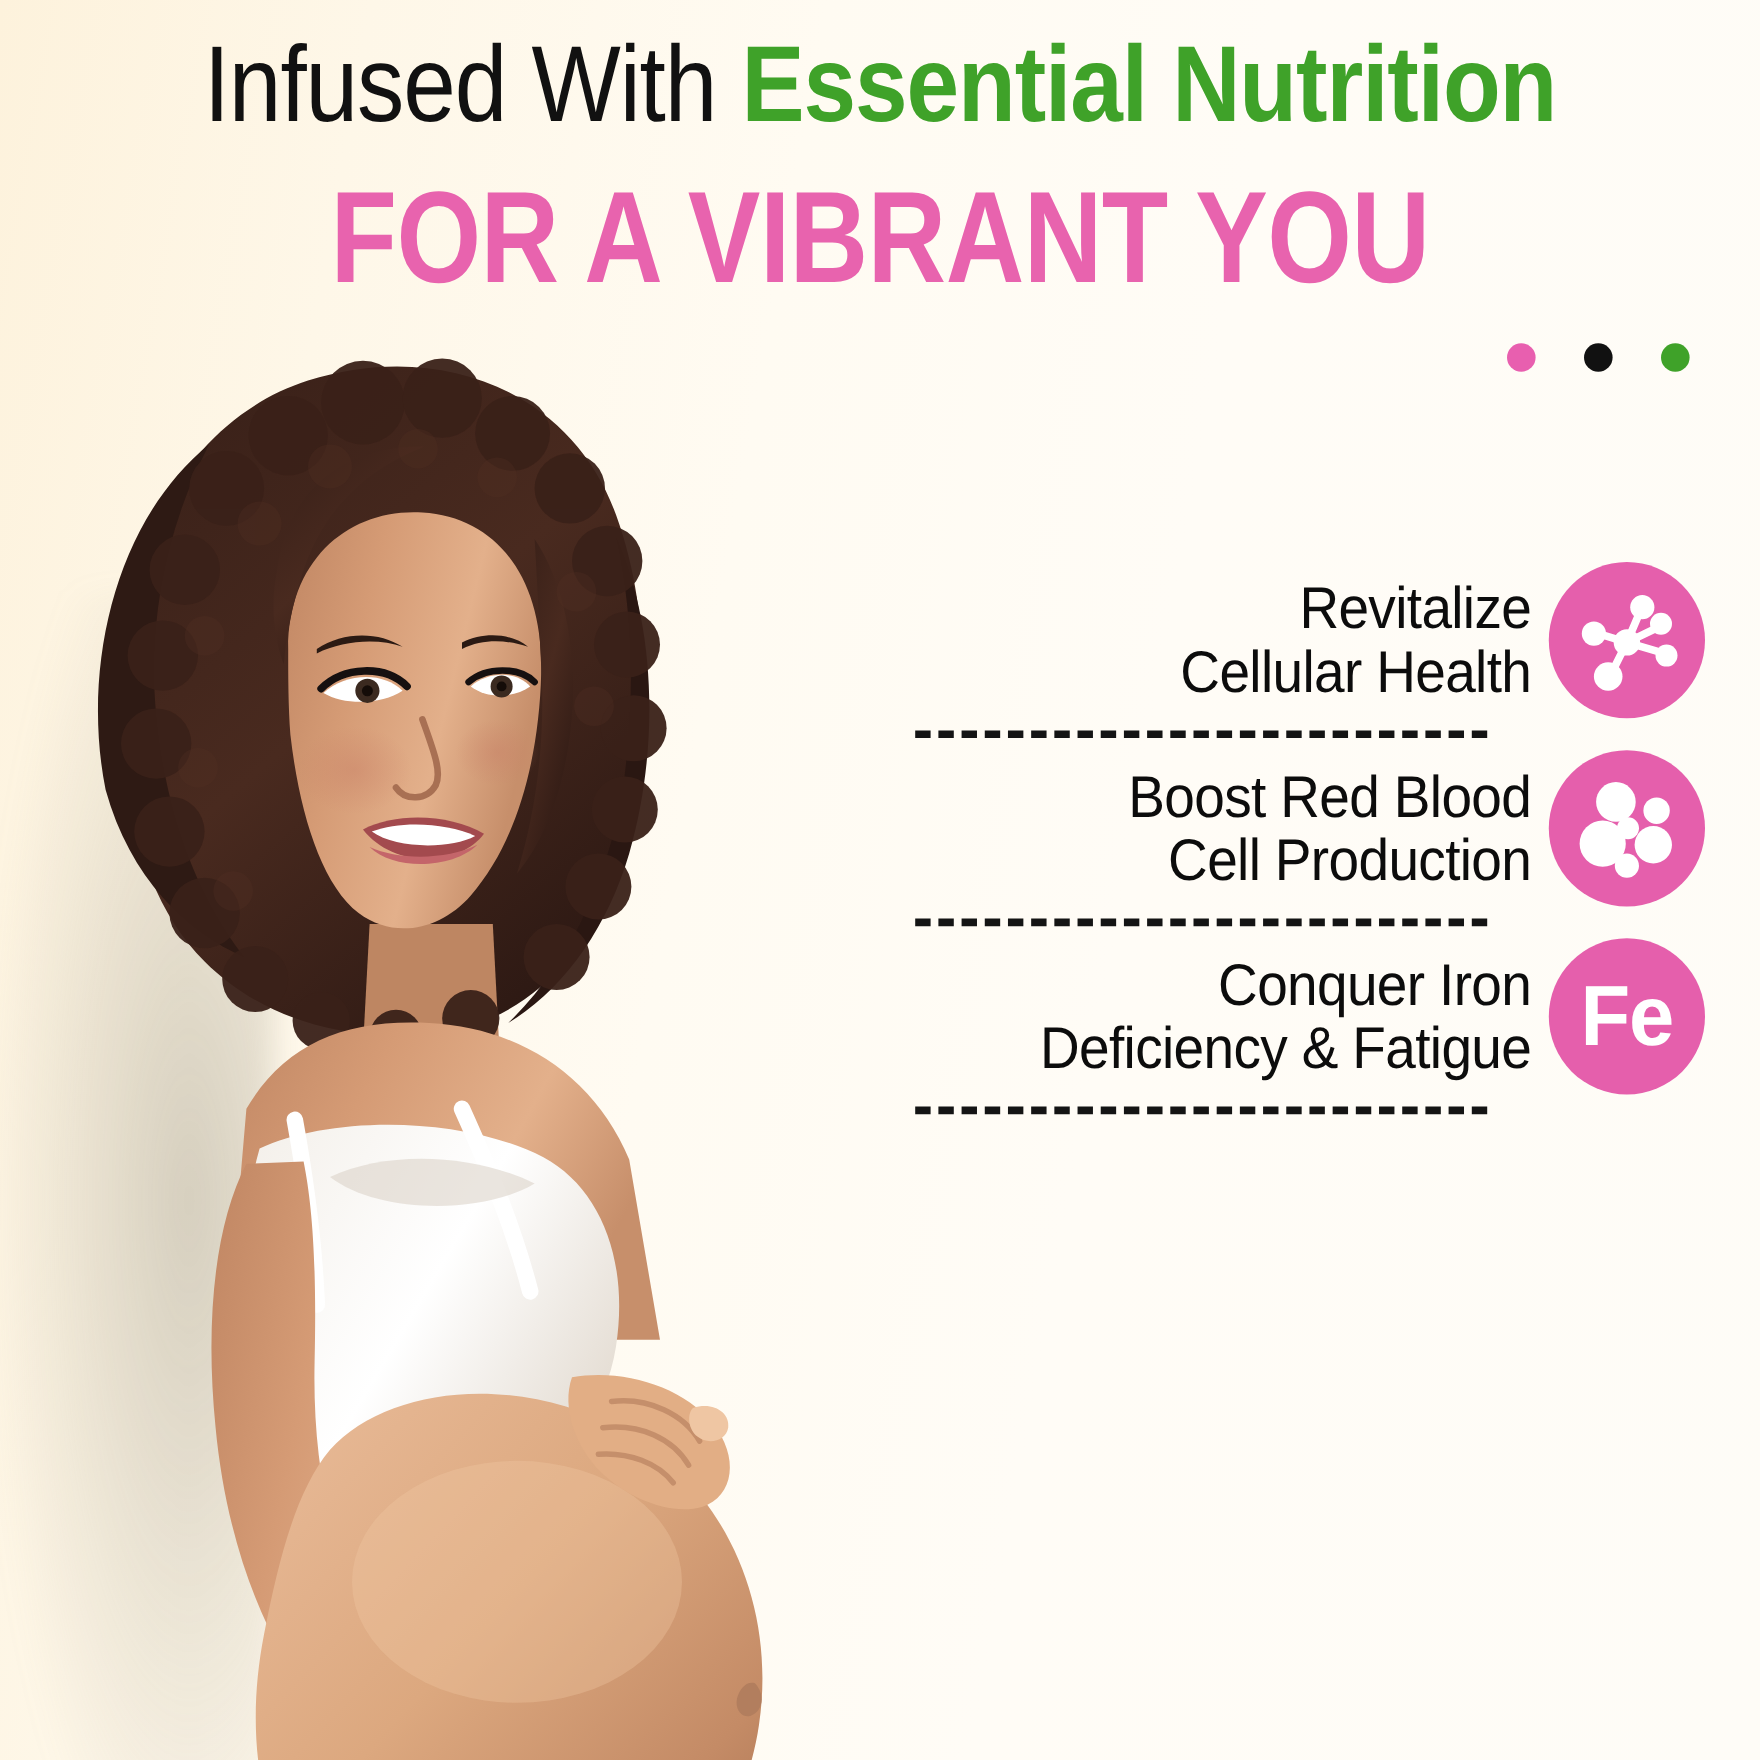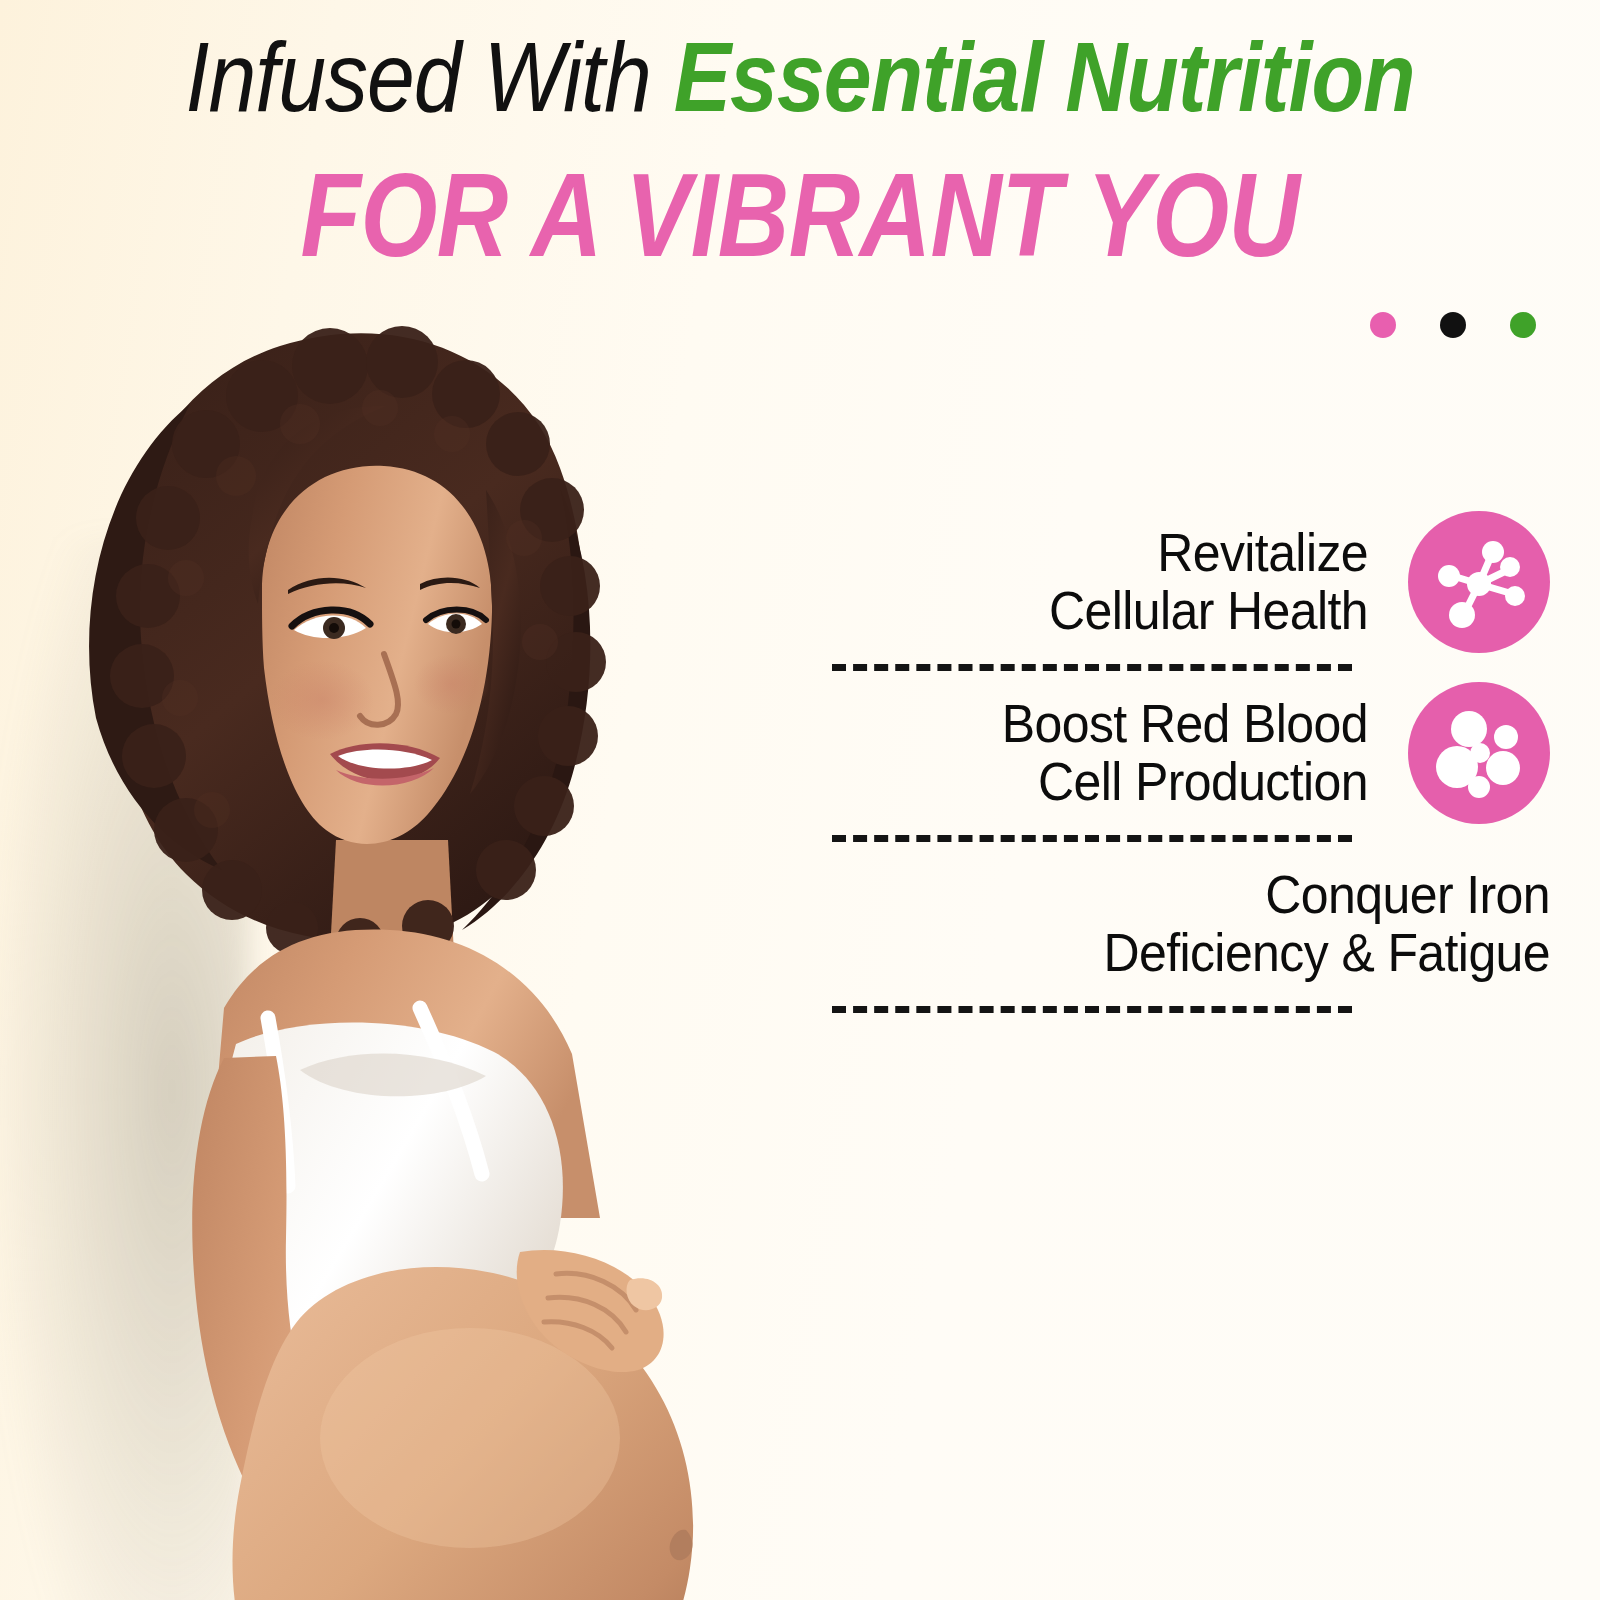--- a/index.html
+++ b/index.html
@@ -16,21 +16,20 @@
     width:1600px; height:1600px;
     background:
       linear-gradient(100deg,#FDF2DC 0%,#FEF7E8 18%,#FFFBF2 40%,#FFFCF6 62%,#FEFCF7 100%);
     overflow:hidden;
   }
 
   
   .headline-wrap{
     position:absolute; left:0; top:28px; width:1600px;
     text-align:center;
-    font-style:italic;
   }
   .line1{
     font-size:86px;
     line-height:1.02;
     font-weight:400;
     letter-spacing:-1px;
     white-space:nowrap;
     transform:scaleY(1.14);
     transform-origin:top center;
   }
@@ -72,21 +71,21 @@
   .woman{ position:absolute; left:0; top:0; width:720px; height:1362px; }
 
   
   .benefits{
     position:absolute;
     left:760px; top:500px;
     width:790px;
   }
   .benefit{
     display:flex; align-items:center; justify-content:flex-end;
-    gap:40px;
+    gap:16px;
     height:164px;
   }
   .benefit-text{
     text-align:right;
     font-size:50px;
     line-height:1.08;
     font-weight:500;
     color:#0C0C0C;
     letter-spacing:-0.6px;
     transform:scaleY(1.07);
@@ -320,20 +319,23 @@
 
     <div class="div-row">
       <div class="divider"></div>
     </div>
 
     <div class="benefit">
       <div class="benefit-text">
         <div>Conquer Iron</div>
         <div>Deficiency &amp; Fatigue</div>
       </div>
+      <div class="benefit-icon">
+        <span class="fe-label">Fe</span>
+      </div>
     </div>
 
     <div class="div-row">
       <div class="divider"></div>
     </div>
 
 
   </div>
 </div>
 

